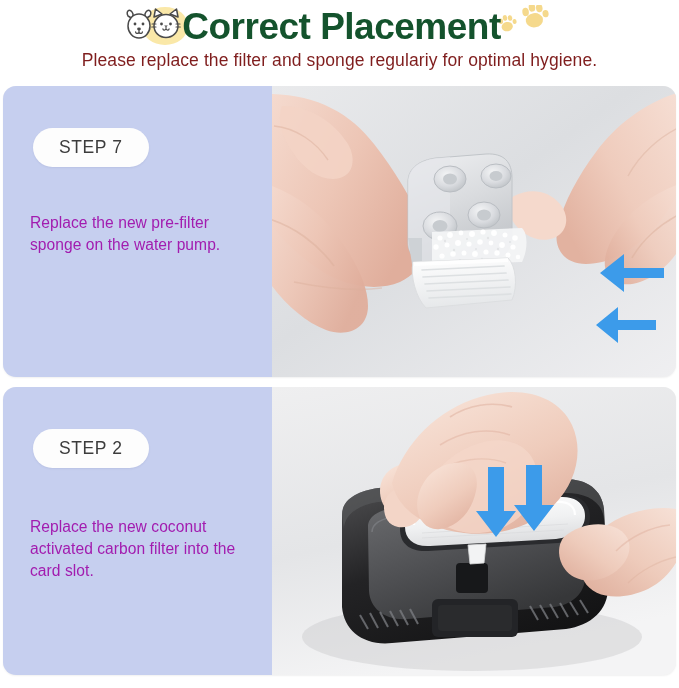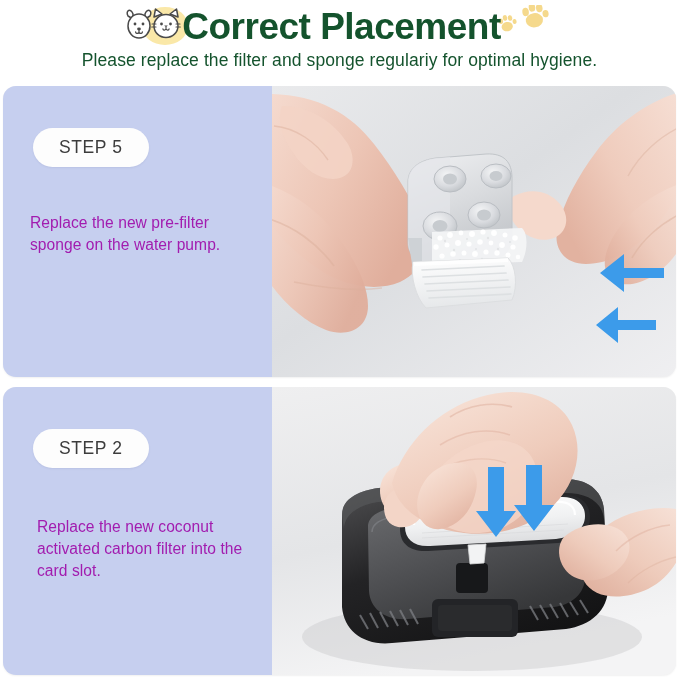--- a/index.html
+++ b/index.html
@@ -24,21 +24,21 @@
     font-size:37px;font-weight:bold;color:#14532d;
     letter-spacing:-0.5px;line-height:1;
     white-space:nowrap;position:relative;z-index:3;
     margin-left:-6px;
   }
   .paws{position:relative;width:62px;height:42px;flex:0 0 auto;margin-left:-4px;}
   .paws svg{display:block;}
 
   .subtitle{
     position:absolute;left:0;top:50px;width:679px;
-    text-align:center;font-size:17.5px;color:#14532d;
+    text-align:center;font-size:17.5px;color:#7f1d1d;
     letter-spacing:0.1px;
   }
 
   
   .panel{
     position:absolute;left:3px;width:673px;
     border-radius:13px;overflow:hidden;
     background:#F2F2F2;
     box-shadow:0 1px 2px rgba(0,0,0,0.06);
   }
@@ -55,21 +55,21 @@
     font-size:17.5px;letter-spacing:0.6px;
     padding:9px 26px;border-radius:999px;
     box-shadow:0 1px 2px rgba(80,90,140,0.10);
   }
   .step-desc{
     position:absolute;left:27px;width:226px;
     font-size:15.6px;line-height:1.42;color:#a21caf;
     letter-spacing:0.05px;
   }
   #panel-1 .step-desc{top:126px;}
-  #panel-2 .step-desc{top:129px;margin-left:7px;}
+  #panel-2 .step-desc{top:129px;}
 
   .panel-photo{
     position:absolute;left:269px;top:0;right:0;height:100%;
     overflow:hidden;
   }
   .panel-photo svg{display:block;width:100%;height:100%;}
 </style>
 </head>
 <body>
 
@@ -131,21 +131,21 @@
           </g>
         </svg>
       </span>
     </div>
 
     <div class="subtitle">Please replace the filter and sponge regulariy for optimal hygiene.</div>
   </div>
 
   <div class="panel" id="panel-1">
     <div class="panel-left">
-      <div class="step-badge">STEP 5</div>
+      <div class="step-badge">STEP 7</div>
       <div class="step-desc">Replace the new pre-filter sponge on the water pump.</div>
     </div>
 
     <div class="panel-photo">
       <svg viewBox="0 0 404 291" preserveAspectRatio="xMidYMid slice" aria-hidden="true">
         <defs>
           <linearGradient id="bg1" x1="0" y1="0" x2="1" y2="1">
             <stop offset="0%" stop-color="#E9EAEC"></stop>
             <stop offset="45%" stop-color="#DCDEE1"></stop>
             <stop offset="100%" stop-color="#EFEFF1"></stop>

